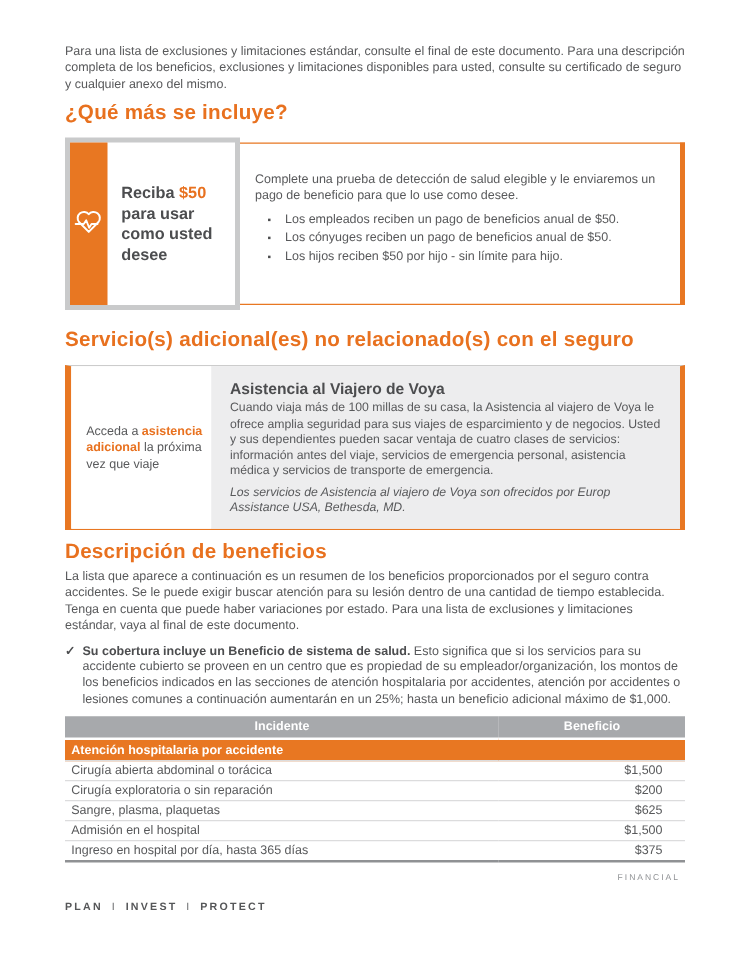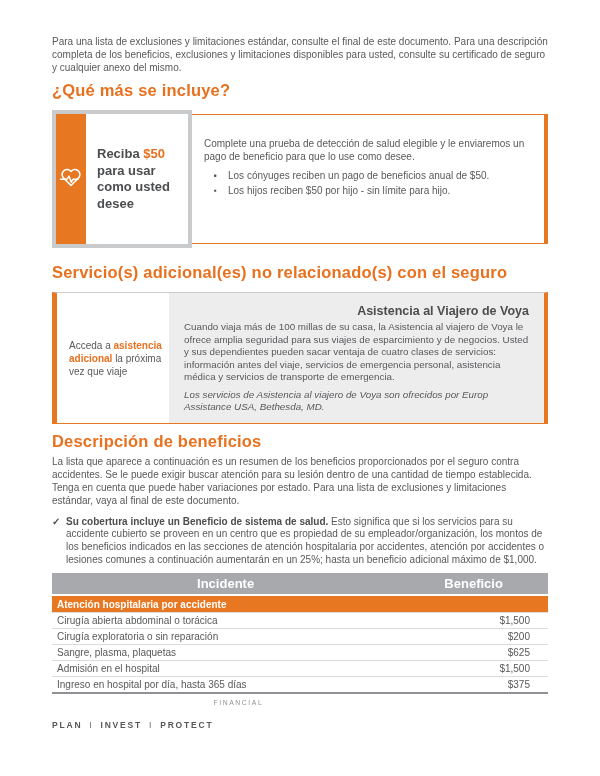--- a/index.html
+++ b/index.html
@@ -75,51 +75,51 @@
     border-bottom:1px solid #E87722;
   }
   .callout2 .lbl2 {
     width:112px; background:#fff;
     display:flex; align-items:center;
     padding:10px 6px 10px 12px;
     font-size:10px; line-height:1.3; color:#58595B;
   }
   .lbl2 .hl { font-weight:bold; }
   .callout2 .content2 { flex:1; background:#EDEDEE; padding:11px 15px 10px 15px; }
-  .ctitle2 { font-size:12.5px; font-weight:bold; color:#4C4D4F; margin-bottom:3px;text-align:right; }
+  .ctitle2 { font-size:12.5px; font-weight:bold; color:#4C4D4F; margin-bottom:3px; }
   .cbody2 { font-size:9.8px; line-height:1.27; }
   .cnote2 { font-size:9.8px; line-height:1.27; font-style:italic; margin-top:5px; }
 
   .desc-p { margin-top:5px; }
 
   .check { display:flex; margin-top:8px; font-size:10px; line-height:1.27; }
   .check .mark { width:10px; flex:0 0 10px; font-weight:bold; color:#4C4D4F; }
   .check .txt { flex:1; padding-left:4px; }
   .check .b { font-weight:bold; color:#4C4D4F; }
 
   
   table.ben { width:100%; border-collapse:collapse; margin-top:7px; font-size:10px; }
   table.ben th {
     background:#A7A9AC; color:#fff; font-weight:bold;
-    text-align:center; padding:3px 0; font-size:13px;
+    text-align:center; padding:3px 0; font-size:10px;
   }
   table.ben td.group {
     background:#E87722; color:#fff; font-weight:bold;
     padding:2.5px 0 2.5px 5px;
     border-top:2px solid #fff;
   }
   table.ben td { padding:2px 0 2px 5px; border-bottom:1px solid #DCDCDD; }
   table.ben td.val { text-align:right; padding-right:18px; }
   table.ben tr.last td { border-bottom:2px solid #8F9194; }
   .col-benefit { width:30%; }
 
   
   .footer {
     position:absolute; left:52px; right:50px; top:698px;
-    display:flex; align-items:flex-start;
+    display:flex; justify-content:space-between; align-items:flex-start;
   }
   .tagline {
     margin-top:22px;
     font-size:8.5px; font-weight:bold; letter-spacing:1.8px; color:#565759;
   }
   .tagline .sep { margin:0 7px; font-weight:normal; color:#6a6b6d; }
   .logo { text-align:right; line-height:1; }
   .voya-row { display:flex; align-items:flex-start; justify-content:flex-end; }
   .voya {
     font-size:41px; font-weight:bold; letter-spacing:-2px;
@@ -151,21 +151,21 @@
           </svg>
         </span>
       </div>
       <div class="lbl">
         <span><span>Reciba </span><span class="hl">$50</span><span> para usar como usted desee</span></span>
       </div>
     </div>
     <div class="content">
       <div class="cbody">Complete una prueba de detección de salud elegible y le enviaremos un pago de beneficio para que lo use como desee.</div>
       <ul class="dots">
-        <li><span class="sq">▪</span></li>
+        <li><span class="sq">▪</span><span>Los empleados reciben un pago de beneficios anual de $50.</span></li>
         <li><span class="sq">▪</span><span>Los cónyuges reciben un pago de beneficios anual de $50.</span></li>
         <li><span class="sq">▪</span><span>Los hijos reciben $50 por hijo - sin límite para hijo.</span></li>
       </ul>
     </div>
   </div>
 
   <h2 class="orange h2-2">Servicio(s) adicional(es) no relacionado(s) con el seguro</h2>
 
   <div class="callout2">
     <div class="lbl2">

